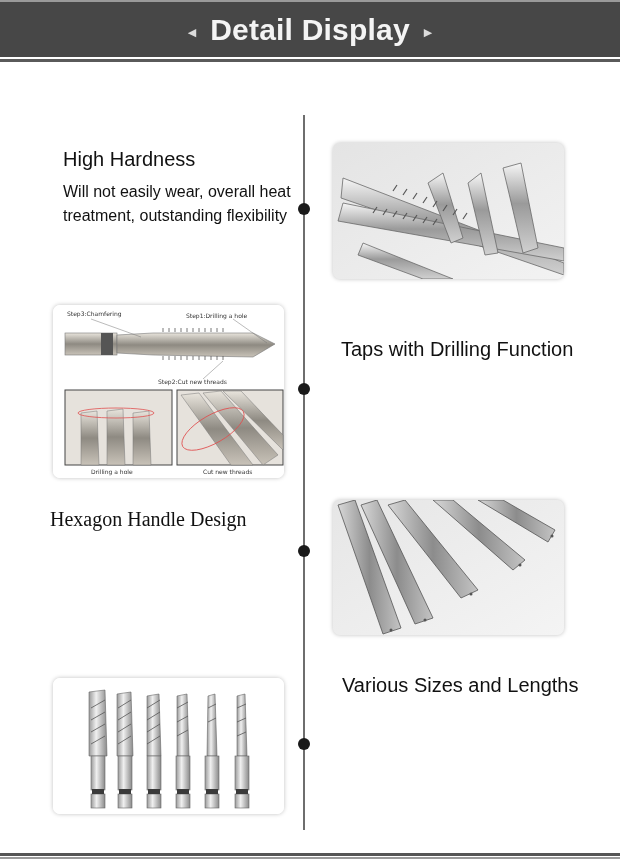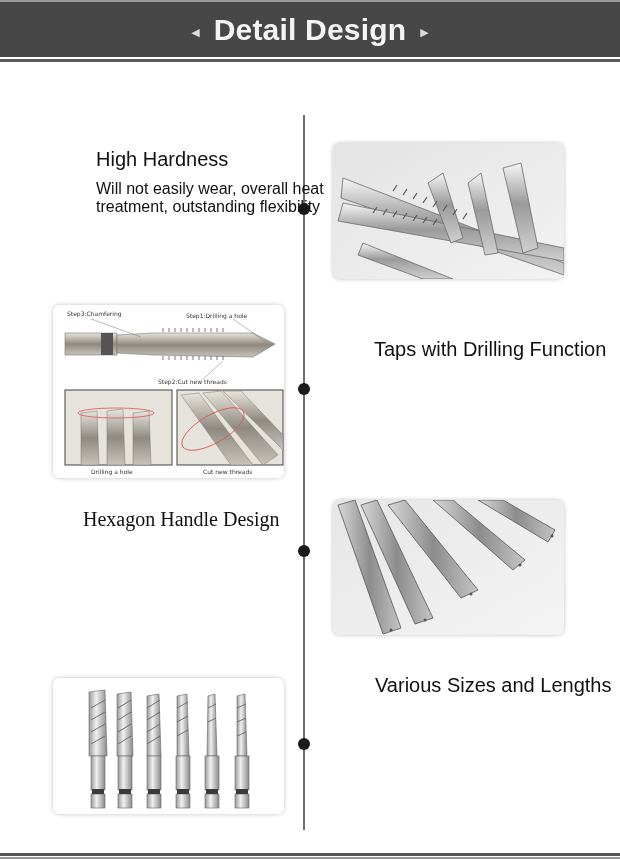--- a/index.html
+++ b/index.html
@@ -13,42 +13,42 @@
       color: #f4f4f4;
     }
     .header .arrow { font-size: 11px; color: #dcdcdc; margin: 6px 14px 0; }
     .header .title { font-size: 30px; font-weight: bold; letter-spacing: 0.2px; }
     .header-rule-white { position: absolute; left: 0; top: 57px; width: 620px; height: 2px; background: #fff; }
     .header-rule-gray { position: absolute; left: 0; top: 59px; width: 620px; height: 3px; background: #5a5a5a; }
 
     .timeline-line { position: absolute; left: 303px; top: 115px; width: 2px; height: 715px; background: #6e6e6e; }
     .dot { position: absolute; left: 298px; width: 12px; height: 12px; border-radius: 50%; background: #1a1a1a; }
 
-    .feature { position: absolute; margin-left: 33px; }
+    .feature { position: absolute; }
     .feature h2 { font-size: 20px; font-weight: normal; color: #111; margin-bottom: 9px; white-space: nowrap; }
-    .feature p { font-size: 16px; line-height: 18px; color: #111; }
+    .feature p { font-size: 16px; line-height: 24px; color: #111; }
 
     .photo {
       position: absolute; border-radius: 7px; overflow: hidden;
       box-shadow: 0 0 4px rgba(0,0,0,0.25); background: #e9e9e9;
     }
     .photo svg { display: block; width: 100%; height: 100%; }
 
     .bottom-rule-dark { position: absolute; left: 0; top: 853px; width: 620px; height: 3px; background: #555; }
     .bottom-rule-light { position: absolute; left: 0; top: 857px; width: 620px; height: 2px; background: #9a9a9a; }
 
     .step-label { font-family: "DejaVu Sans", sans-serif; font-size: 6px; fill: #333; }
   </style>
 </head>
 <body>
 
 <div class="top-rule"></div>
 <div class="header">
   <span class="arrow">◀</span>
-  <span class="title">Detail Design</span>
+  <span class="title">Detail Display</span>
   <span class="arrow">▶</span>
 </div>
 <div class="header-rule-white"></div>
 <div class="header-rule-gray"></div>
 
 <div class="timeline-line"></div>
 <div class="dot" style="top:203px"></div>
 <div class="dot" style="top:383px"></div>
 <div class="dot" style="top:545px"></div>
 <div class="dot" style="top:738px"></div>

